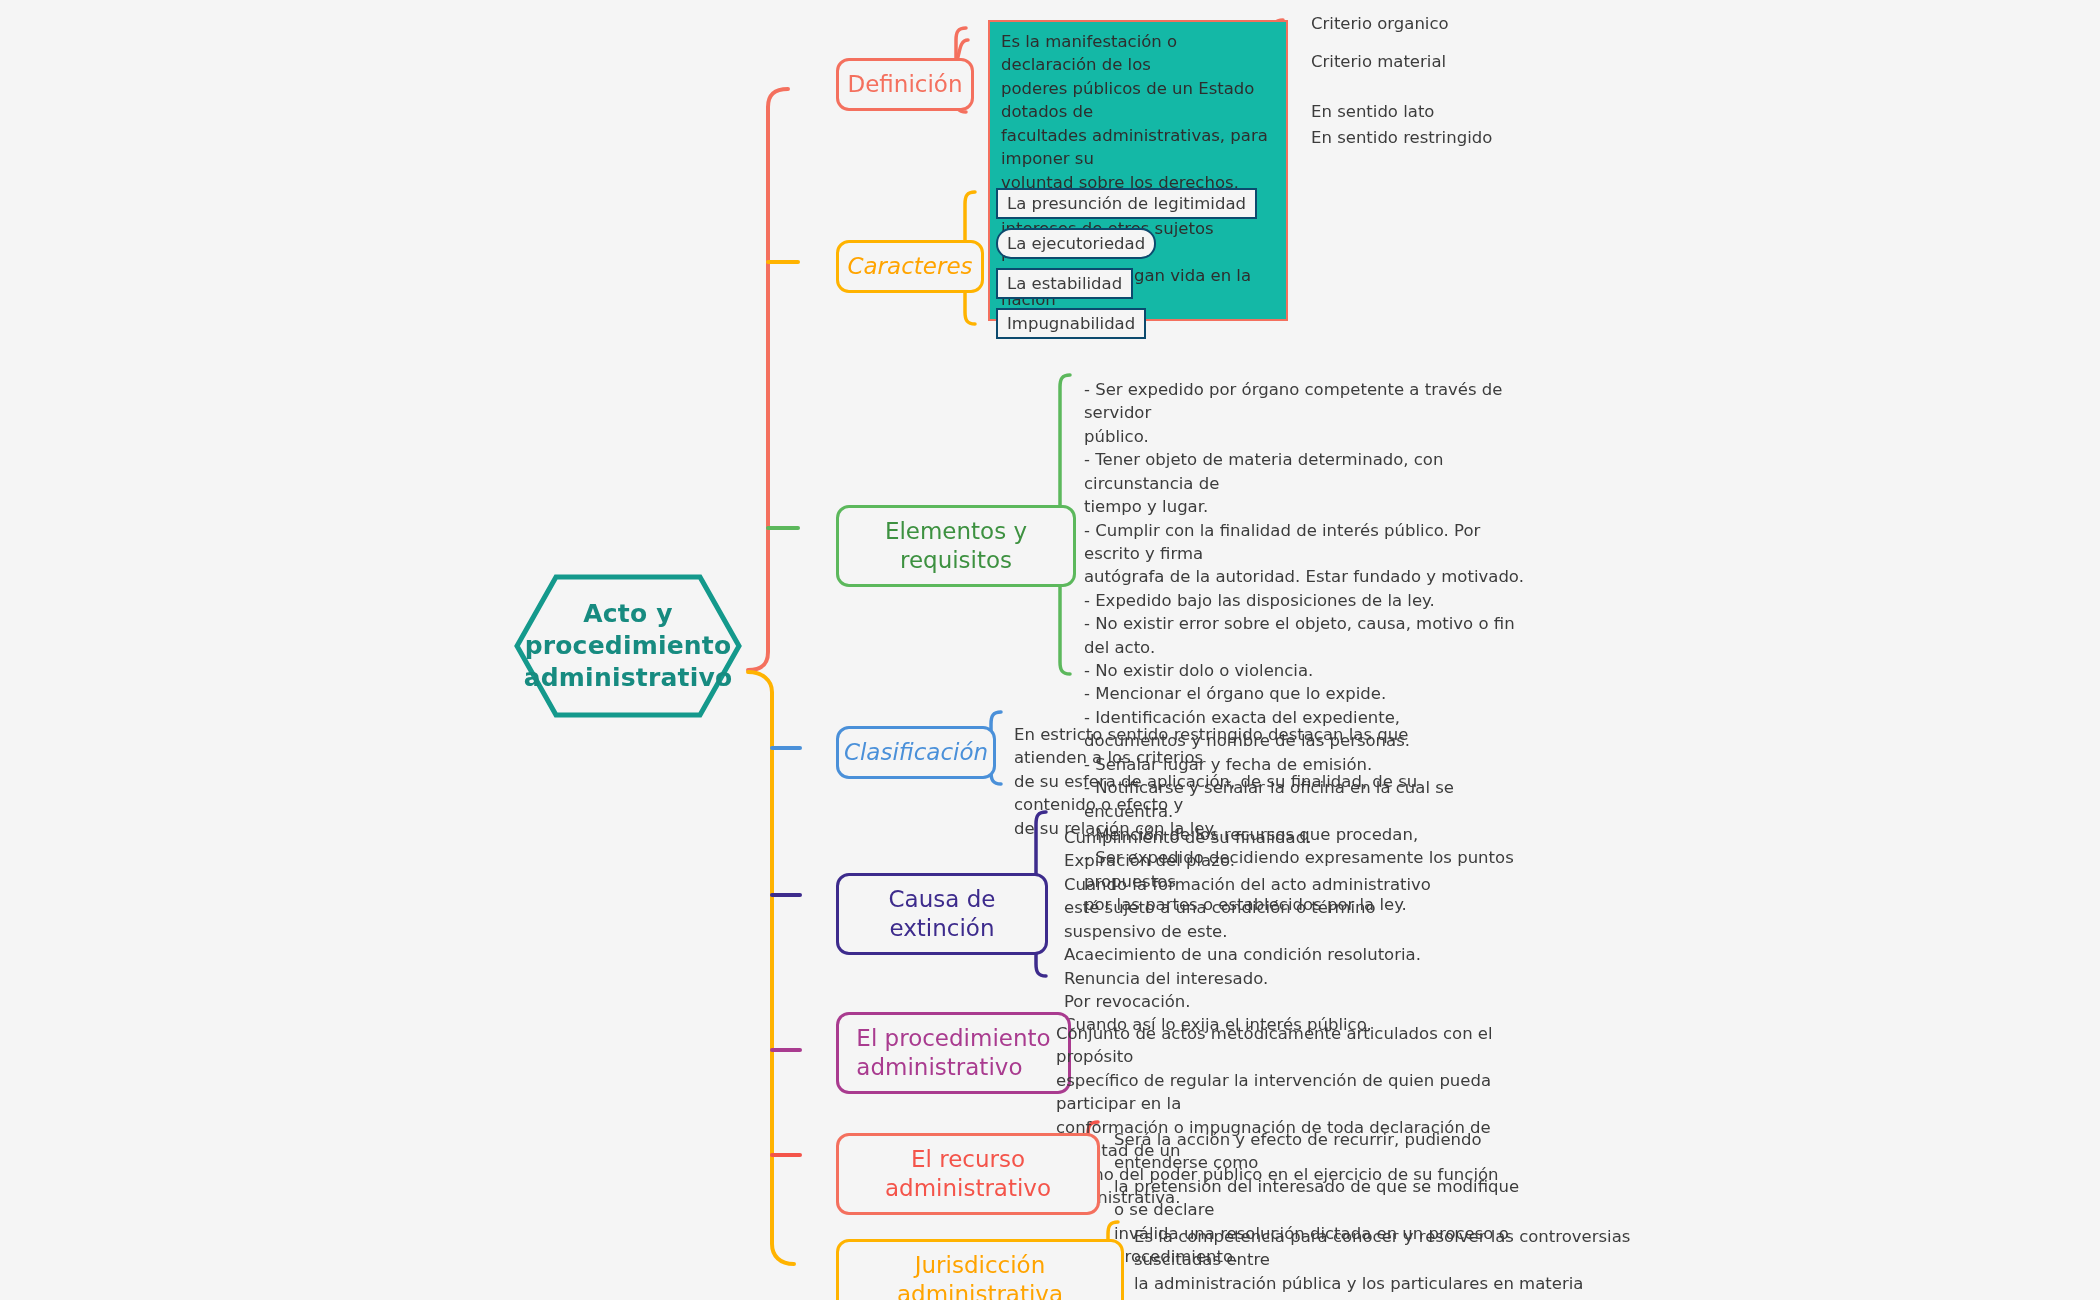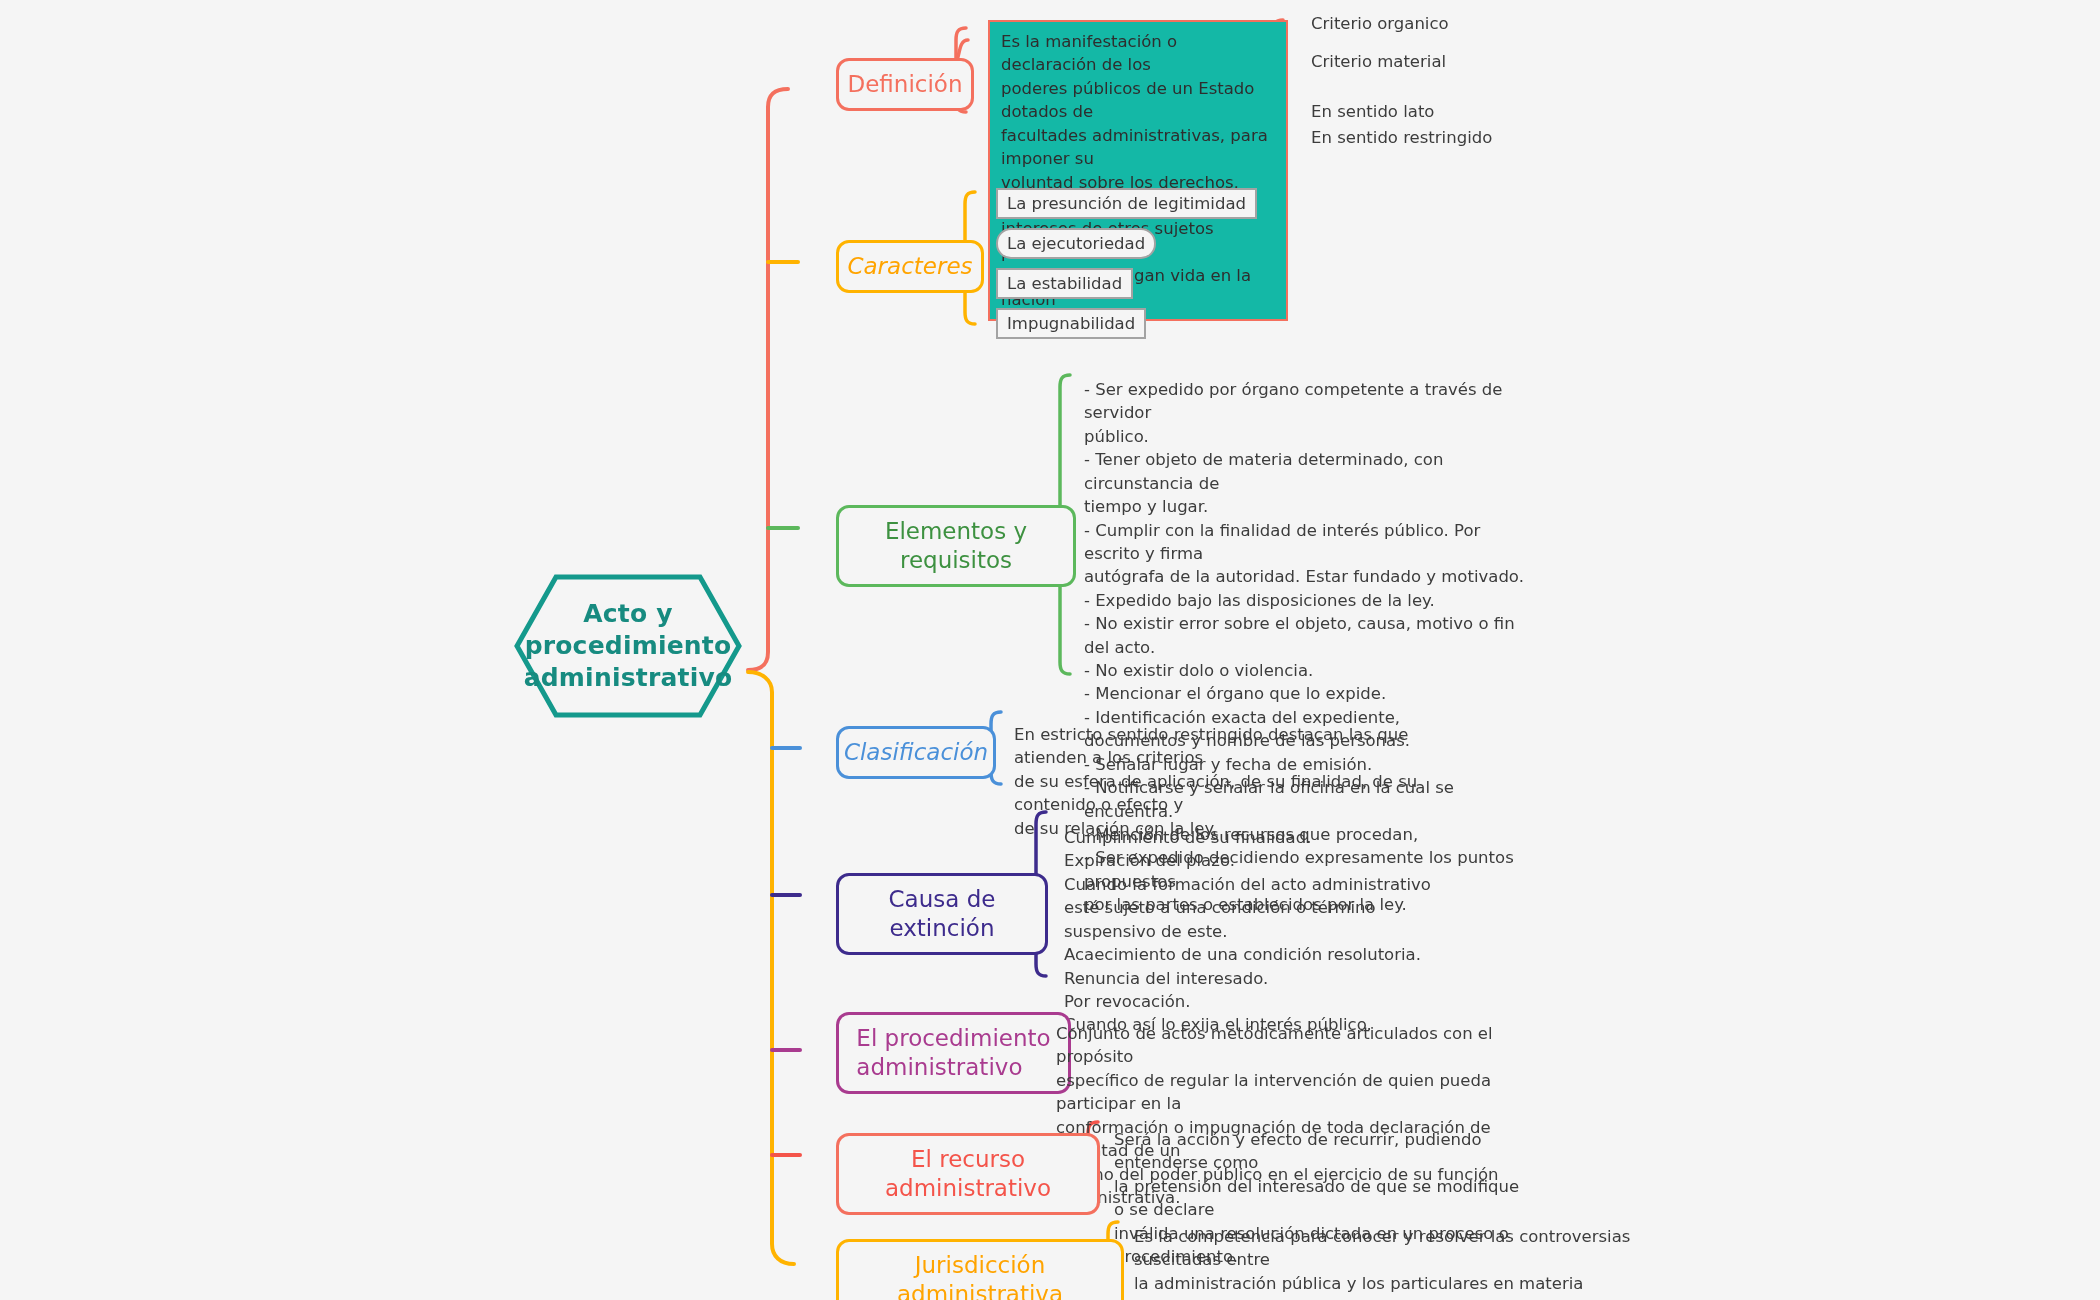--- a/index.html
+++ b/index.html
@@ -86,21 +86,21 @@
     position: absolute;
     color: #3c3c3c;
     font-size: 16.5px;
     line-height: 1.42;
     white-space: pre-line;
     box-sizing: border-box;
   }
   
   .boxitem {
     position: absolute;
-    border: 2px solid #a3a3a3;
+    border: 2px solid #0c4a6e;
     background: #f5f5f5;
     color: #3c3c3c;
     font-size: 16.5px;
     padding: 4px 9px;
     box-sizing: border-box;
     white-space: nowrap;
   }
   
   .framed {
     position: absolute;

